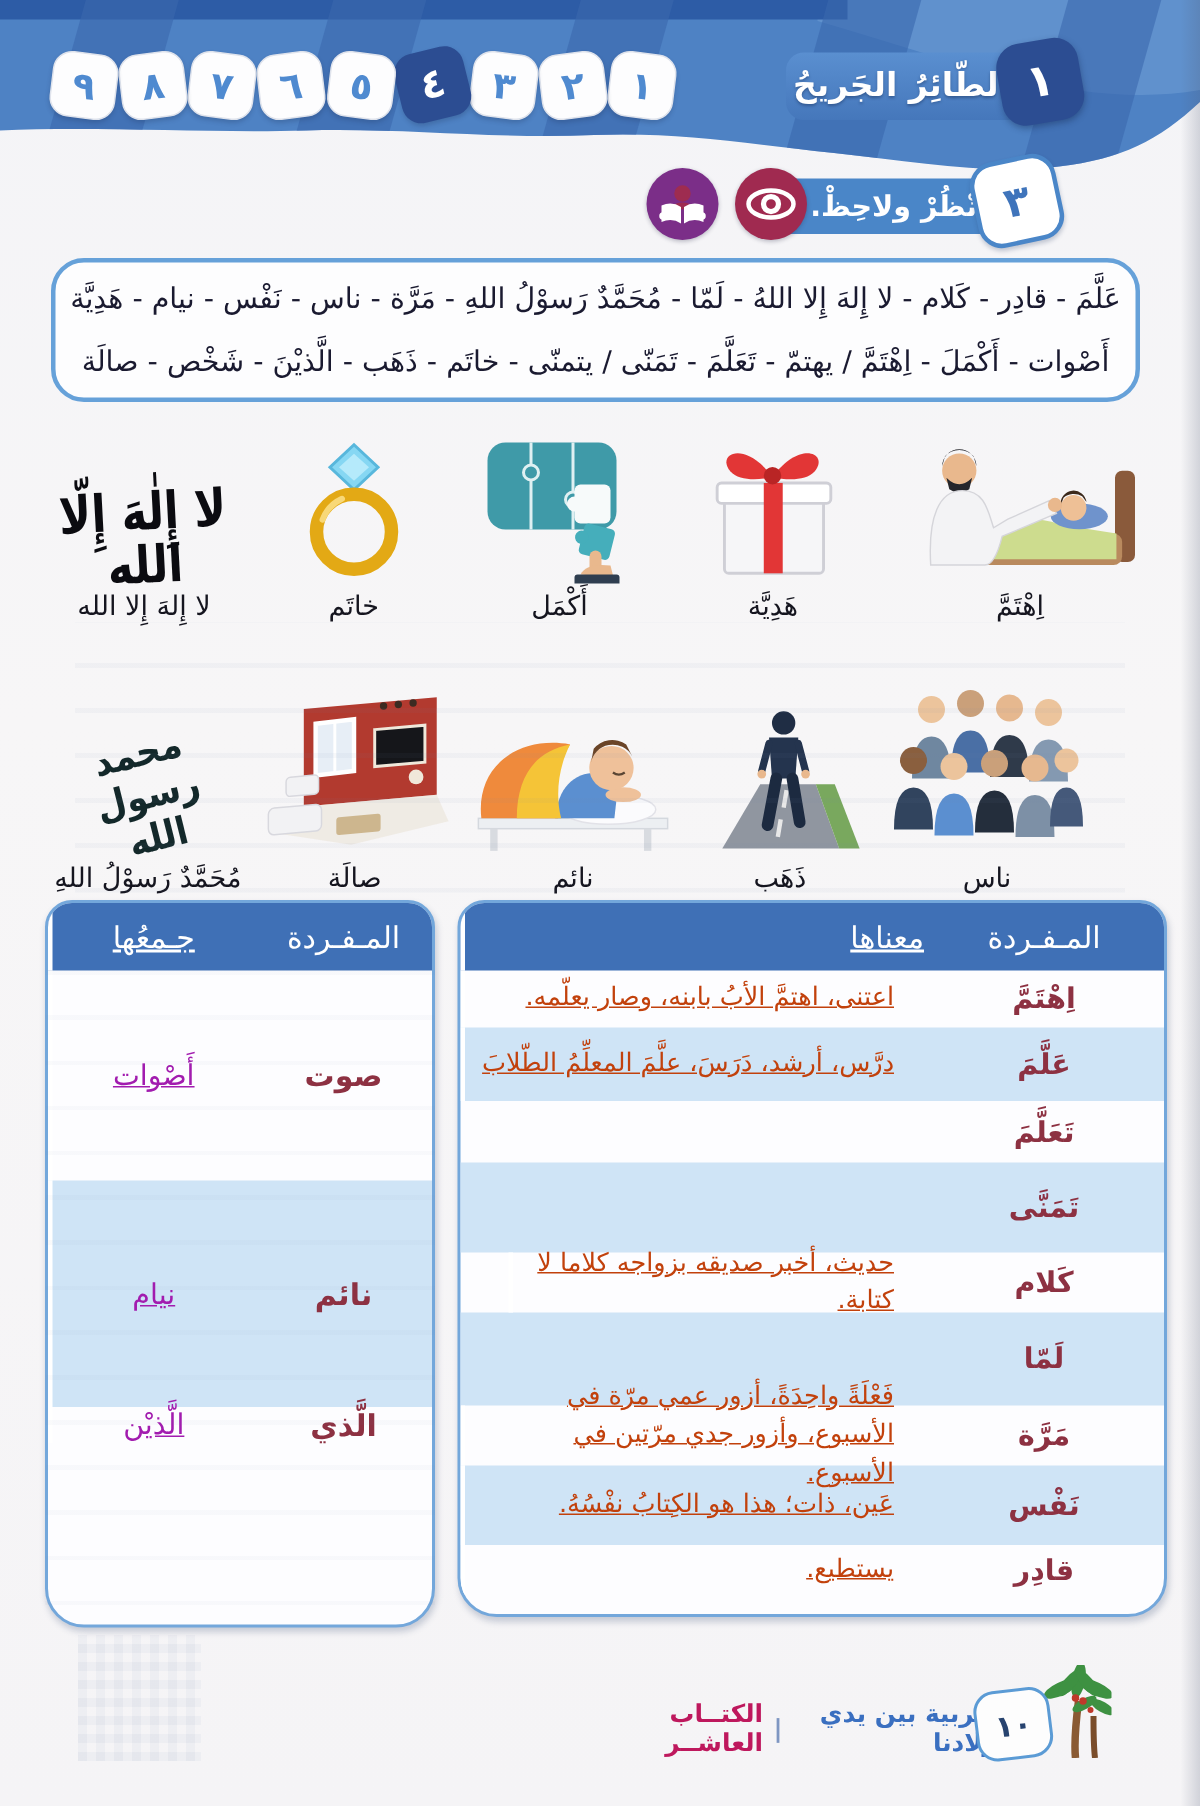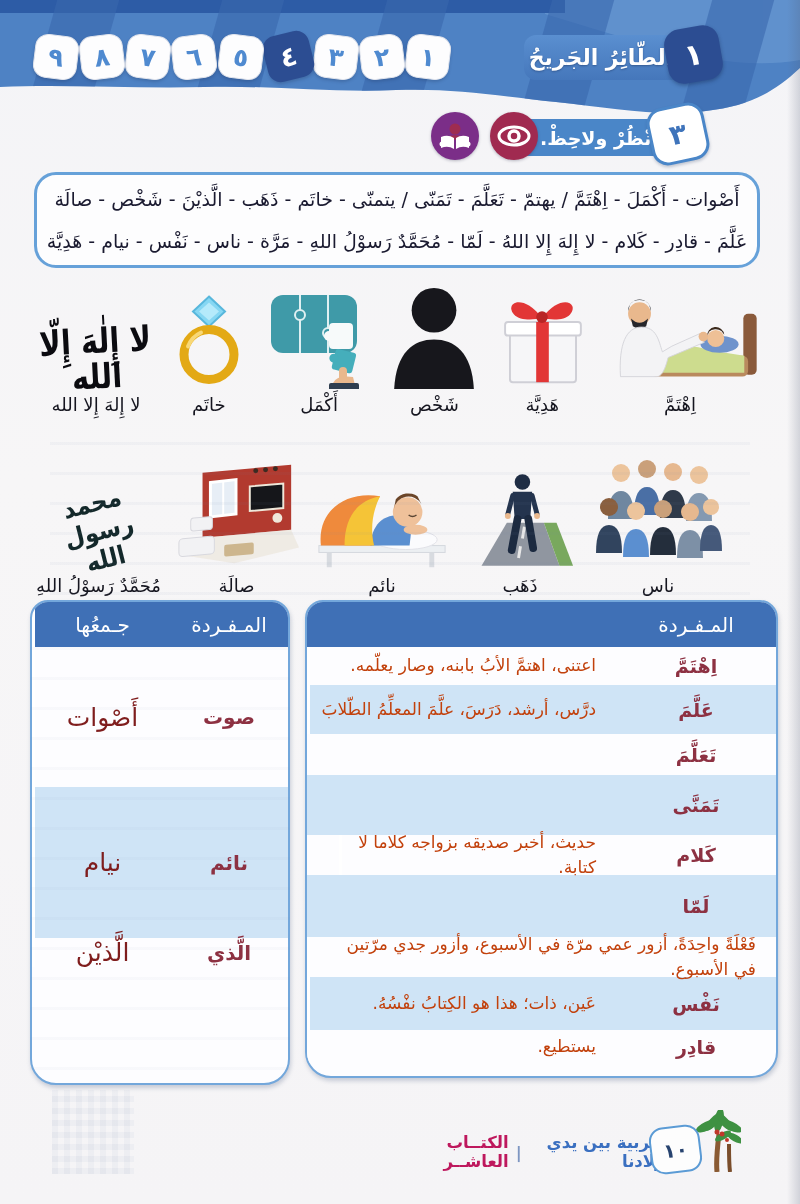--- a/index.html
+++ b/index.html
@@ -66,27 +66,27 @@
   }
   .meanings{left:305px;width:473px;height:478px;}
   .plurals{left:30px;width:260px;height:485px;}
   .thead{display:flex;background:#3f70b6;color:#fff;font-size:20px;height:45px;}
   .thead .wcell{font-weight:normal;}
   .trow{display:flex;}
   .trow.alt{background:#cfe4f6;}
   .wcell{display:flex;align-items:center;justify-content:center;}
   .meanings .wcell{width:160px;}
   .plurals .wcell{width:118px;}
-  .mcell{flex:1;border-left:0;border-right:none;display:flex;align-items:center;}
+  .mcell{flex:1;border-left:0;border-right:none;display:flex;align-items:center;text-decoration:underline;}
   .thead .mcell{justify-content:center;border-left:3px solid #fff;}
   .trow .mcell{border-left:3px solid #fff;}
   .meanings .mcell{justify-content:flex-start;}
   .word{color:#8d3142;font-weight:bold;font-size:19px;}
   .meaning{font-size:17px;color:#c2410c;line-height:1.5;padding:4px 20px 4px 10px;text-align:right;}
-  .plural-val{font-size:25px;color:#7f1d1d;}
+  .plural-val{font-size:19px;color:#a21caf;}
   .plurals .word{font-size:20px;}
   .meanings .trow:nth-of-type(1){height:50px;}
   .meanings .trow:nth-of-type(2){height:38px;}
   .meanings .trow:nth-of-type(3){height:49px;}
   .meanings .trow:nth-of-type(4){height:41px;}
   .meanings .trow:nth-of-type(5){height:60px;}
   .meanings .trow:nth-of-type(6){height:40px;padding-left:32px;}
   .meanings .trow:nth-of-type(7){height:62px;}
   .meanings .trow:nth-of-type(8){height:40px;}
   .meanings .trow:nth-of-type(9){height:53px;}
@@ -170,22 +170,22 @@
     <path d="M8,18 q9,-6 18,0 v4 q-9,-5 -18,0 Z" fill="#9e2c50"></path>
     <path d="M3,17 q7,-3 13,1 v11 q-6,-4 -13,-1 Z" fill="#fff"></path>
     <path d="M31,17 q-7,-3 -13,1 v11 q6,-4 13,-1 Z" fill="#fff"></path>
     <circle cx="4" cy="24" r="2.5" fill="#fff"></circle>
     <circle cx="30" cy="24" r="2.5" fill="#fff"></circle>
   </svg>
 </div>
 <div class="s-num">٣</div>
 
 <div class="vocab">
+  <div>عَلَّمَ - قادِر - كَلام - لا إِلهَ إِلا اللهُ - لَمّا - مُحَمَّدٌ رَسوْلُ اللهِ - مَرَّة - ناس - نَفْس - نيام - هَدِيَّة</div>
   <div>أَصْوات - أَكْمَلَ - اِهْتَمَّ / يهتمّ - تَعَلَّمَ - تَمَنّى / يتمنّى - خاتَم - ذَهَب - الَّذيْنَ - شَخْص - صالَة</div>
-  <div>عَلَّمَ - قادِر - كَلام - لا إِلهَ إِلا اللهُ - لَمّا - مُحَمَّدٌ رَسوْلُ اللهِ - مَرَّة - ناس - نَفْس - نيام - هَدِيَّة</div>
 </div>
 
 <div class="pics row1">
   <figure style="width:160px">
     <div class="art">
       <svg width="160" height="100" viewBox="0 0 165 105" aria-hidden="true">
         <rect x="149" y="26" width="14" height="64" rx="5" fill="#8a5a3b"></rect>
         <rect x="52" y="70" width="102" height="22" rx="6" fill="#b98a5e"></rect>
         <path d="M54,78 C70,56 96,58 112,64 L150,70 L150,88 L54,88 Z" fill="#cddc8e"></path>
         <ellipse cx="124" cy="58" rx="20" ry="9" fill="#6f93cc"></ellipse>
@@ -205,29 +205,20 @@
       <svg width="95" height="102" viewBox="0 0 95 105" aria-hidden="true">
         <rect x="14" y="46" width="68" height="52" rx="3" fill="#f6f6f8" stroke="#cfcfd6" stroke-width="2"></rect>
         <rect x="9" y="36" width="78" height="14" rx="3" fill="#ffffff" stroke="#cfcfd6" stroke-width="2"></rect>
         <rect x="41" y="36" width="13" height="62" fill="#e23636"></rect>
         <path d="M47,32 C28,6 8,16 18,28 C24,35 38,34 47,32 Z" fill="#e23636"></path>
         <path d="M47,32 C66,6 86,16 76,28 C70,35 56,34 47,32 Z" fill="#e23636"></path>
         <circle cx="47" cy="31" r="6" fill="#b92525"></circle>
       </svg>
     </div>
     <figcaption>هَدِيَّة</figcaption>
-  </figure>
-  <figure style="width:100px">
-    <div class="art">
-      <svg width="95" height="105" viewBox="0 0 95 108" aria-hidden="true">
-        <circle cx="47" cy="27" r="23" fill="#17171c"></circle>
-        <path d="M6,108 C8,70 26,57 47,57 C68,57 86,70 88,108 Z" fill="#17171c"></path>
-      </svg>
-    </div>
-    <figcaption>شَخْص</figcaption>
   </figure>
   <figure style="width:115px">
     <div class="art">
       <svg width="108" height="102" viewBox="0 0 108 102" aria-hidden="true">
         <rect x="6" y="8" width="86" height="58" rx="12" fill="#3f9aa8"></rect>
         <path d="M35,8 v58 M63,8 v58" stroke="#dff0f2" stroke-width="2"></path>
         <circle cx="35" cy="28" r="5" fill="#3f9aa8" stroke="#dff0f2" stroke-width="2"></circle>
         <circle cx="63" cy="46" r="5" fill="#3f9aa8" stroke="#dff0f2" stroke-width="2"></circle>
         <rect x="64" y="36" width="24" height="26" rx="4" fill="#f7fafa"></rect>
         <circle cx="64" cy="49" r="5" fill="#f7fafa"></circle>
@@ -346,20 +337,21 @@
   </figure>
   <figure style="width:125px">
     <div class="art callig2">محمد رسول الله</div>
     <figcaption>مُحَمَّدٌ رَسوْلُ اللهِ</figcaption>
   </figure>
 </div>
 
 <div class="vtable meanings">
   <div class="thead">
     <div class="wcell" style="width:160px">المـفـردة</div>
+    <div class="mcell">معناها</div>
   </div>
   <div class="trow">
     <div class="wcell word">اِهْتَمَّ</div>
     <div class="mcell meaning">اعتنى، اهتمَّ الأبُ بابنه، وصار يعلّمه.</div>
   </div>
   <div class="trow alt">
     <div class="wcell word">عَلَّمَ</div>
     <div class="mcell meaning">درَّس، أرشد، دَرَسَ، علَّمَ المعلِّمُ الطّلابَ</div>
   </div>
   <div class="trow">
@@ -369,20 +361,21 @@
     <div class="wcell word">تَمَنَّى</div>
   </div>
   <div class="trow">
     <div class="wcell word">كَلام</div>
     <div class="mcell meaning">حديث، أخبر صديقه بزواجه كلاما لا كتابة.</div>
   </div>
   <div class="trow alt">
     <div class="wcell word">لَمّا</div>
   </div>
   <div class="trow">
+    <div class="wcell word">مَرَّة</div>
     <div class="mcell meaning">فَعْلَةً واحِدَةً، أزور عمي مرّة في الأسبوع، وأزور جدي مرّتين في الأسبوع.</div>
   </div>
   <div class="trow alt">
     <div class="wcell word">نَفْس</div>
     <div class="mcell meaning">عَين، ذات؛ هذا هو الكِتابُ نفْسُهُ.</div>
   </div>
   <div class="trow">
     <div class="wcell word">قادِر</div>
     <div class="mcell meaning">يستطيع.</div>
   </div>

